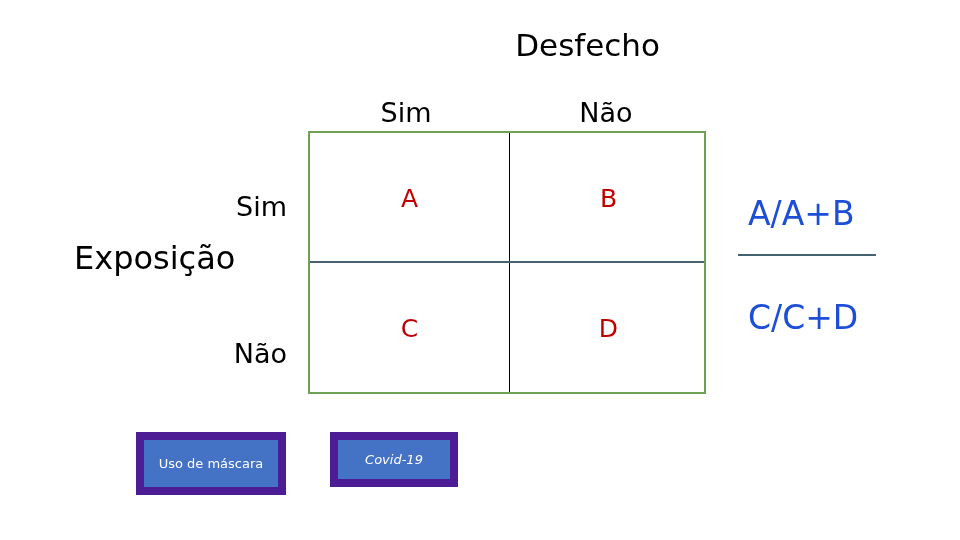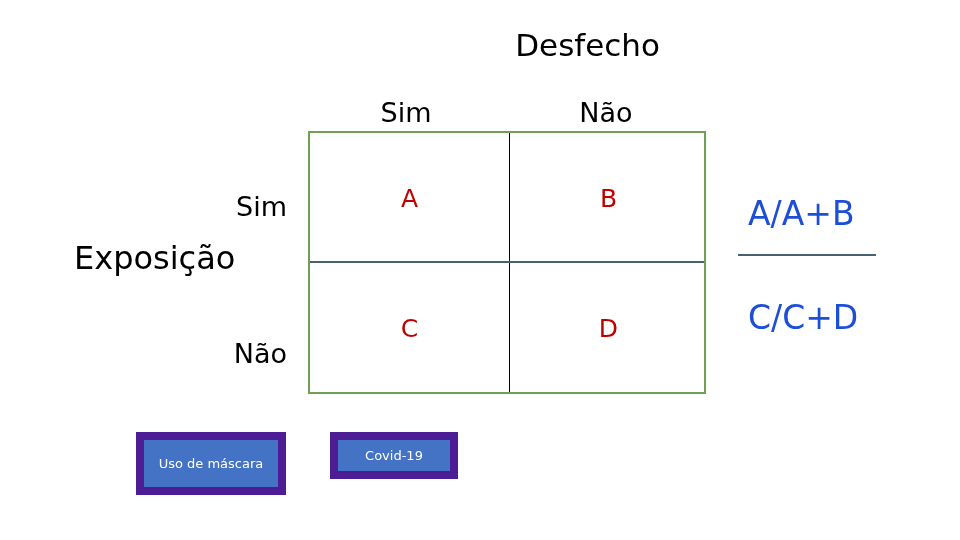--- a/index.html
+++ b/index.html
@@ -156,21 +156,21 @@
     display: flex;
     align-items: center;
     justify-content: center;
     color: #ffffff;
     font-size: 13px;
     line-height: 16px;
     white-space: nowrap;
     text-align: center;
   }
   .legend-box.mask  { left: 136px; top: 432px; width: 150px; height: 63px; }
-  .legend-box.covid { left: 330px; top: 432px; width: 128px; height: 47px; }
+  .legend-box.covid { left: 330px; top: 432px; width: 128px; height: 55px; font-style: italic; }
 </style>
 </head>
 <body>
 
 <div class="slide">
 
   <div class="title">Desfecho</div>
 
   <div class="col-head sim">Sim</div>
 

